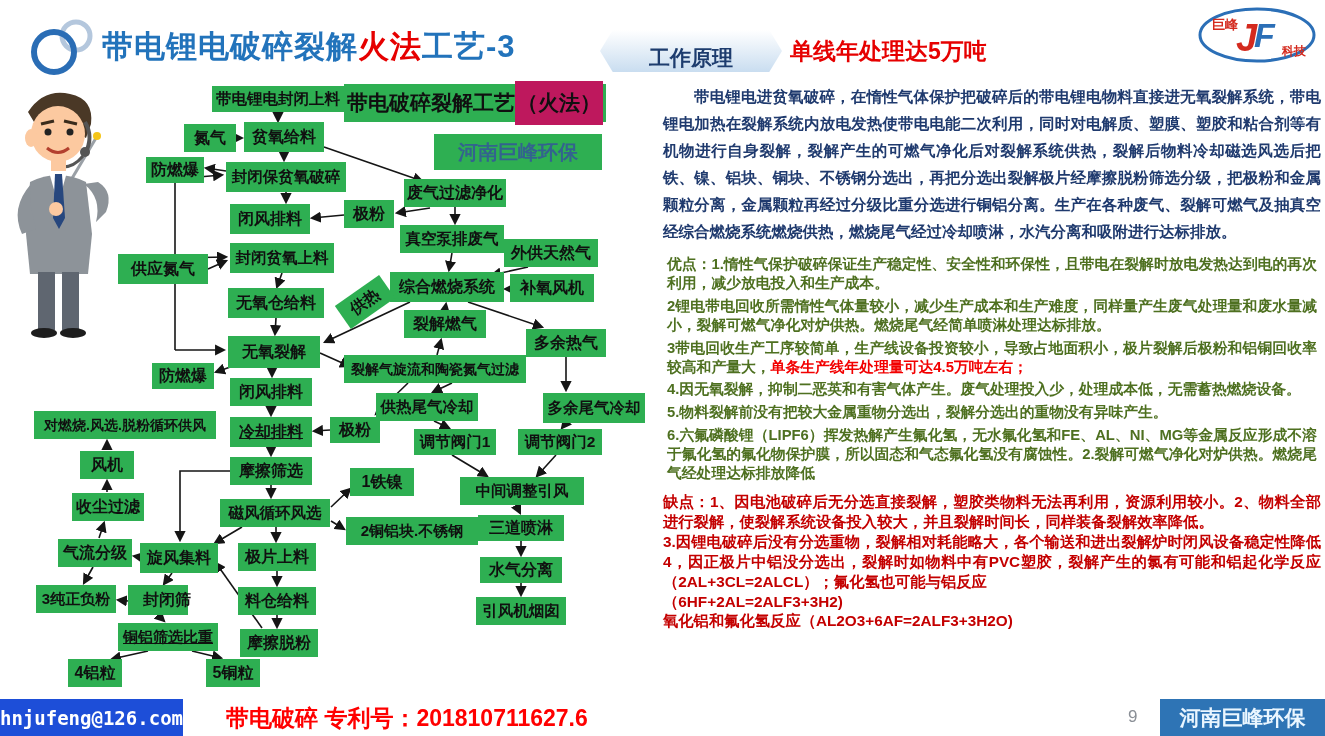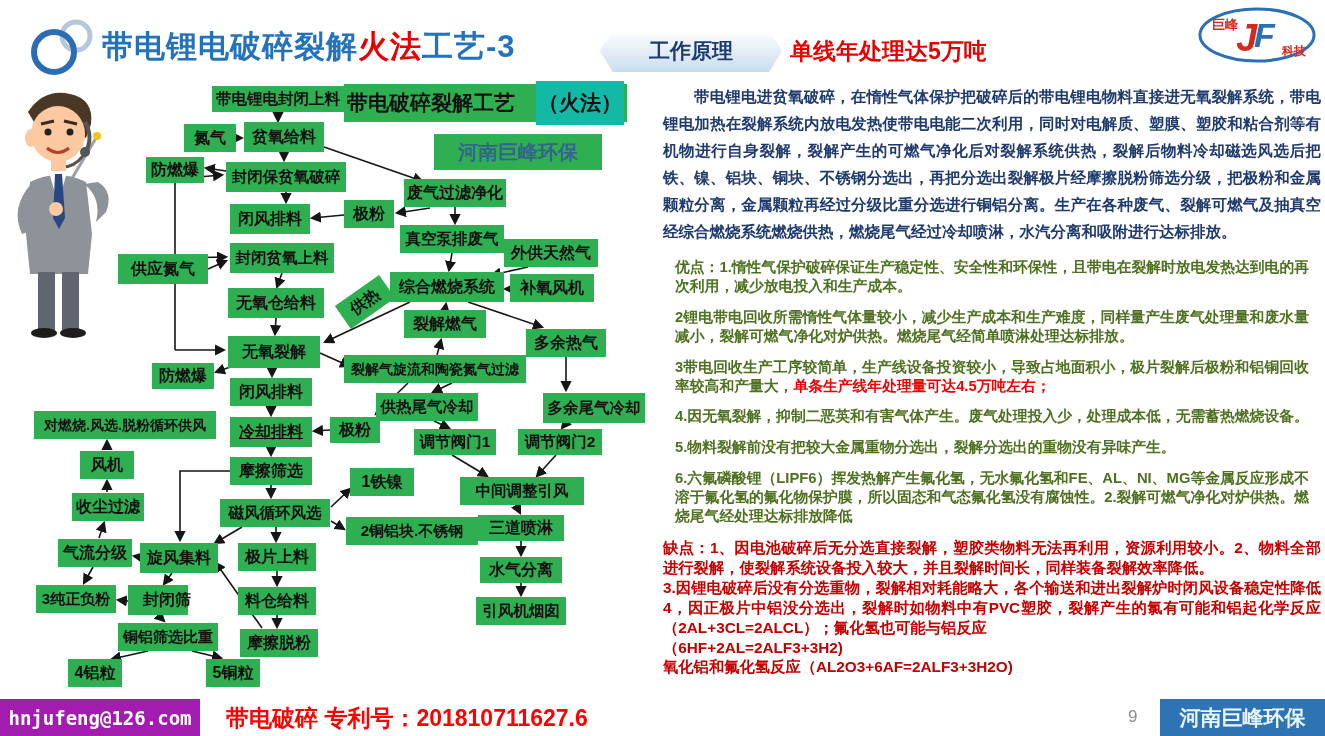--- a/index.html
+++ b/index.html
@@ -10,66 +10,66 @@
   
   .page-title{
     position:absolute;left:102px;top:26px;font-size:31px;font-weight:bold;
     color:#2273bb;letter-spacing:1px;white-space:nowrap;
   }
   .page-title .red{color:#e60000;}
   .badge{
     position:absolute;left:600px;top:30px;width:182px;height:42px;
     background:linear-gradient(#ffffff,#c9ddf0);
     clip-path:polygon(0 50%,7% 0,93% 0,100% 50%,93% 100%,7% 100%);
-    display:flex;align-items:center;justify-content:center;
+    display:flex;align-items:flex-end;justify-content:center;
     color:#1d3c6e;font-size:21px;font-weight:bold;
   }
   .capacity{
     position:absolute;left:790px;top:36px;font-size:23px;font-weight:bold;color:#e60000;
     white-space:nowrap;
   }
   .corner-logo{position:absolute;left:1196px;top:5px;width:122px;height:60px;}
   .rings-logo{position:absolute;left:24px;top:16px;width:72px;height:62px;}
   
   #flowchart{position:absolute;left:0;top:0;width:645px;height:700px;}
   #edges-svg{position:absolute;left:0;top:0;z-index:1;}
   .flow-node{
     position:absolute;z-index:2;background:#2eaf52;color:#101010;
     display:flex;align-items:center;justify-content:center;text-align:center;
     font-weight:bold;font-size:16px;line-height:1.02;padding:1px 2px;box-sizing:border-box;
     white-space:nowrap;
   }
   .proc-title{
     position:absolute;z-index:2;left:344px;top:84px;height:38px;
     background:#2eaf52;display:flex;align-items:center;padding:0 3px;
-    font-size:21px;font-weight:bold;color:#101010;white-space:nowrap;gap:21px;
-  }
-  .proc-title .yellow{background:#14b8a6;padding:8px 2px;}
+    font-size:21px;font-weight:bold;color:#101010;white-space:nowrap;
+  }
+  .proc-title .yellow{background:#be185d;padding:8px 2px;}
   .brand-node{
     position:absolute;z-index:2;left:434px;top:134px;width:168px;height:36px;
     background:#2eaf52;display:flex;align-items:center;justify-content:center;
     font-size:20px;font-weight:bold;color:#33638e;
   }
   .presenter{position:absolute;left:0;top:82px;width:140px;height:260px;}
   
   .right-col{position:absolute;left:663px;top:84px;width:658px;}
   .para{
     color:#1f3a6e;font-weight:bold;font-size:15.5px;line-height:1.74;
     text-align:justify;text-indent:2em;margin:0;
   }
   .adv{color:#4e7020;font-weight:bold;font-size:14.8px;line-height:1.28;
-    text-align:justify;margin:12px;}
+    text-align:justify;margin:4px;}
   .adv-block{margin-top:9px;}
   .adv .red{color:#f20000;}
   .dis-block{margin-top:9px;}
   .dis{color:#c40000;font-weight:bold;font-size:15.3px;line-height:1.3;
     text-align:justify;margin:0;}
   
   .email-box{
-    position:absolute;left:0;top:699px;width:200px;height:37px;background:#a21caf;
+    position:absolute;left:0;top:699px;width:183px;height:37px;background:#1d4ed8;
     color:#ffffff;display:flex;align-items:center;justify-content:center;
     font-family:"DejaVu Sans Mono", monospace;font-size:19px;font-weight:bold;
   }
   .patent{
     position:absolute;left:226px;top:703px;color:#ff0000;font-size:23px;font-weight:bold;
     white-space:nowrap;
   }
   .page-num{position:absolute;left:1128px;top:707px;color:#8a8f96;font-size:17px;}
   .brand-footer{
     position:absolute;left:1160px;top:699px;width:165px;height:37px;background:#2e74b5;
@@ -233,21 +233,21 @@
       <div class="flow-node" style="left: 220px; top: 499px; width: 110px; height: 28px; font-size: 15.5px;">磁风循环风选</div>
       <div class="flow-node" style="left: 346px; top: 517px; width: 132px; height: 28px; font-size: 15px;">2铜铝块.不锈钢</div>
       <div class="flow-node" style="left: 58px; top: 539px; width: 74px; height: 28px;">气流分级</div>
       <div class="flow-node" style="left: 140px; top: 543px; width: 78px; height: 30px;">旋风集料</div>
       <div class="flow-node" style="left: 238px; top: 543px; width: 78px; height: 28px;">极片上料</div>
       <div class="flow-node" style="left: 478px; top: 515px; width: 86px; height: 26px;">三道喷淋</div>
       <div class="flow-node" style="left: 36px; top: 585px; width: 80px; height: 28px; font-size: 15px;">3纯正负粉</div>
       <div class="flow-node" style="left: 128px; top: 585px; width: 60px; height: 30px; padding-left: 20px;">封闭筛</div>
       <div class="flow-node" style="left: 238px; top: 587px; width: 78px; height: 28px;">料仓给料</div>
       <div class="flow-node" style="left: 480px; top: 557px; width: 82px; height: 26px;">水气分离</div>
-      <div class="flow-node" style="left: 118px; top: 623px; width: 100px; height: 28px; font-size: 15px;">铜铝筛选比重</div>
+      <div class="flow-node" style="left: 118px; top: 623px; width: 100px; height: 28px; font-size: 15px; text-decoration: underline;">铜铝筛选比重</div>
       <div class="flow-node" style="left: 240px; top: 629px; width: 78px; height: 28px;">摩擦脱粉</div>
       <div class="flow-node" style="left: 476px; top: 597px; width: 90px; height: 28px; font-size: 15.5px;">引风机烟囱</div>
       <div class="flow-node" style="left: 68px; top: 659px; width: 54px; height: 28px;">4铝粒</div>
       <div class="flow-node" style="left: 206px; top: 659px; width: 54px; height: 28px;">5铜粒</div>
     </div>
   <div class="proc-title">
       <span>带电破碎裂解工艺</span>
       <span class="yellow">（火法）</span>
     </div>
   <div class="brand-node">河南巨峰环保</div>

